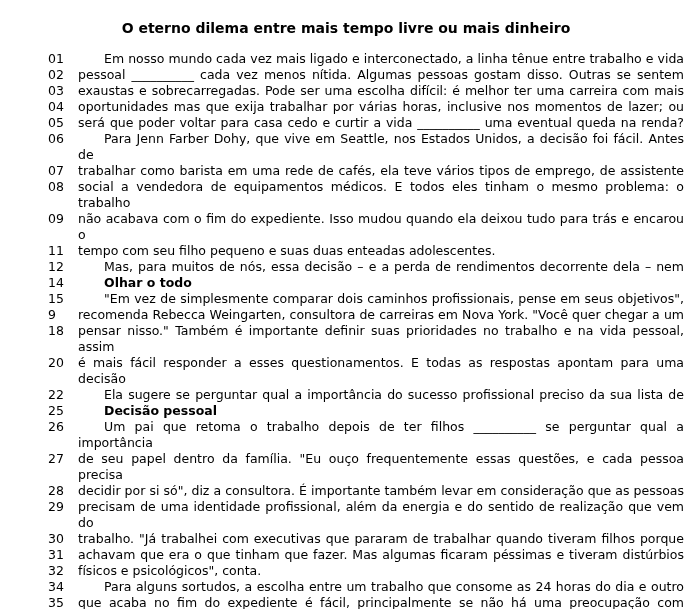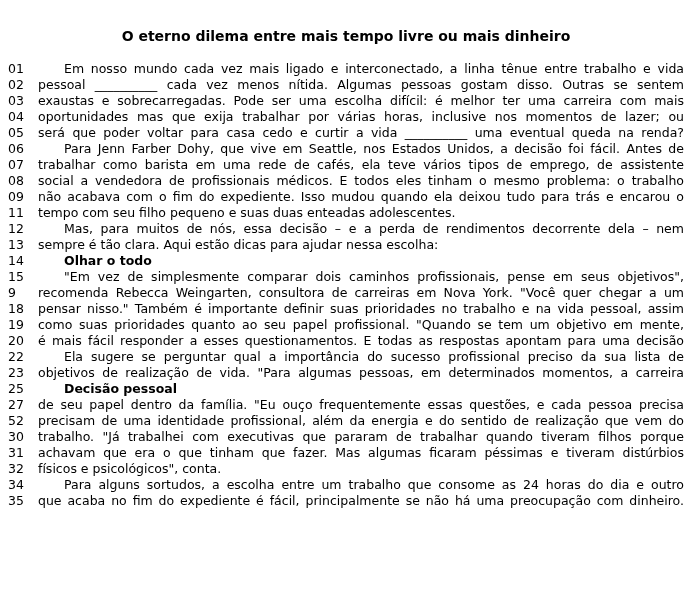--- a/index.html
+++ b/index.html
@@ -11,35 +11,36 @@
     position: relative;
     width: 692px;
     height: 609px;
     background: #ffffff;
     color: #000000;
     font-family: "DejaVu Sans", "Liberation Sans", sans-serif;
     overflow: hidden;
     box-sizing: border-box;
   }
   .doc-title {
-    margin: 16px;
+    margin: 8px;
     padding-top: 12px;
     text-align: center;
     font-size: 14px;
     font-weight: bold;
     line-height: 17px;
   }
   .text-body {
     margin-top: 14px;
     padding: 0 8px;
   }
   .line {
     display: flex;
     font-size: 12.5px;
     line-height: 16px;
+    margin-left: 40px;
   }
   .line .num {
     flex: 0 0 22px;
     width: 22px;
     margin-right: 8px;
     text-align: left;
   }
   .line .txt {
     flex: 1 1 auto;
     min-width: 0;
@@ -84,80 +85,76 @@
       <div class="line justify indent">
         <span class="num">06</span>
         <span class="txt">Para Jenn Farber Dohy, que vive em Seattle, nos Estados Unidos, a decisão foi fácil. Antes de</span>
       </div>
       <div class="line justify">
         <span class="num">07</span>
         <span class="txt">trabalhar como barista em uma rede de cafés, ela teve vários tipos de emprego, de assistente</span>
       </div>
       <div class="line justify">
         <span class="num">08</span>
-        <span class="txt">social a vendedora de profissionais médicos. E todos eles tinham o mesmo problema: o trabalho</span>
+        <span class="txt">social a vendedora de equipamentos médicos. E todos eles tinham o mesmo problema: o trabalho</span>
       </div>
       <div class="line justify">
         <span class="num">09</span>
         <span class="txt">não acabava com o fim do expediente. Isso mudou quando ela deixou tudo para trás e encarou o</span>
       </div>
       <div class="line">
         <span class="num">11</span>
         <span class="txt">tempo com seu filho pequeno e suas duas enteadas adolescentes.</span>
       </div>
       <div class="line justify indent">
         <span class="num">12</span>
         <span class="txt">Mas, para muitos de nós, essa decisão – e a perda de rendimentos decorrente dela – nem</span>
-      </div>
-      <div class="line">
-        <span class="num">13</span>
-        <span class="txt">sempre é tão clara. Aqui estão dicas para ajudar nessa escolha:</span>
       </div>
       <div class="line indent bold">
         <span class="num">14</span>
         <span class="txt">Olhar o todo</span>
       </div>
       <div class="line justify indent">
         <span class="num">15</span>
         <span class="txt">"Em vez de simplesmente comparar dois caminhos profissionais, pense em seus objetivos",</span>
       </div>
       <div class="line justify">
         <span class="num">9</span>
         <span class="txt">recomenda Rebecca Weingarten, consultora de carreiras em Nova York. "Você quer chegar a um</span>
       </div>
       <div class="line justify">
         <span class="num">18</span>
         <span class="txt">pensar nisso." Também é importante definir suas prioridades no trabalho e na vida pessoal, assim</span>
       </div>
       <div class="line justify">
-        <span class="num">19</span>
-        <span class="txt">como suas prioridades quanto ao seu papel profissional. "Quando se tem um objetivo em mente,</span>
-      </div>
-      <div class="line justify">
         <span class="num">20</span>
         <span class="txt">é mais fácil responder a esses questionamentos. E todas as respostas apontam para uma decisão</span>
       </div>
       <div class="line justify indent">
         <span class="num">22</span>
         <span class="txt">Ela sugere se perguntar qual a importância do sucesso profissional preciso da sua lista de</span>
       </div>
-      <div class="line justify">
-        <span class="num">23</span>
-        <span class="txt">objetivos de realização de vida. "Para algumas pessoas, em determinados momentos, a carreira</span>
-      </div>
       <div class="line indent bold">
         <span class="num">25</span>
         <span class="txt">Decisão pessoal</span>
+      </div>
+      <div class="line justify indent">
+        <span class="num">26</span>
+        <span class="txt">Um pai que retoma o trabalho depois de ter filhos __________ se perguntar qual a importância</span>
       </div>
       <div class="line justify">
         <span class="num">27</span>
         <span class="txt">de seu papel dentro da família. "Eu ouço frequentemente essas questões, e cada pessoa precisa</span>
       </div>
       <div class="line justify">
-        <span class="num">52</span>
+        <span class="num">28</span>
+        <span class="txt">decidir por si só", diz a consultora. É importante também levar em consideração que as pessoas</span>
+      </div>
+      <div class="line justify">
+        <span class="num">29</span>
         <span class="txt">precisam de uma identidade profissional, além da energia e do sentido de realização que vem do</span>
       </div>
       <div class="line justify">
         <span class="num">30</span>
         <span class="txt">trabalho. "Já trabalhei com executivas que pararam de trabalhar quando tiveram filhos porque</span>
       </div>
       <div class="line justify">
         <span class="num">31</span>
         <span class="txt">achavam que era o que tinham que fazer. Mas algumas ficaram péssimas e tiveram distúrbios</span>
       </div>

